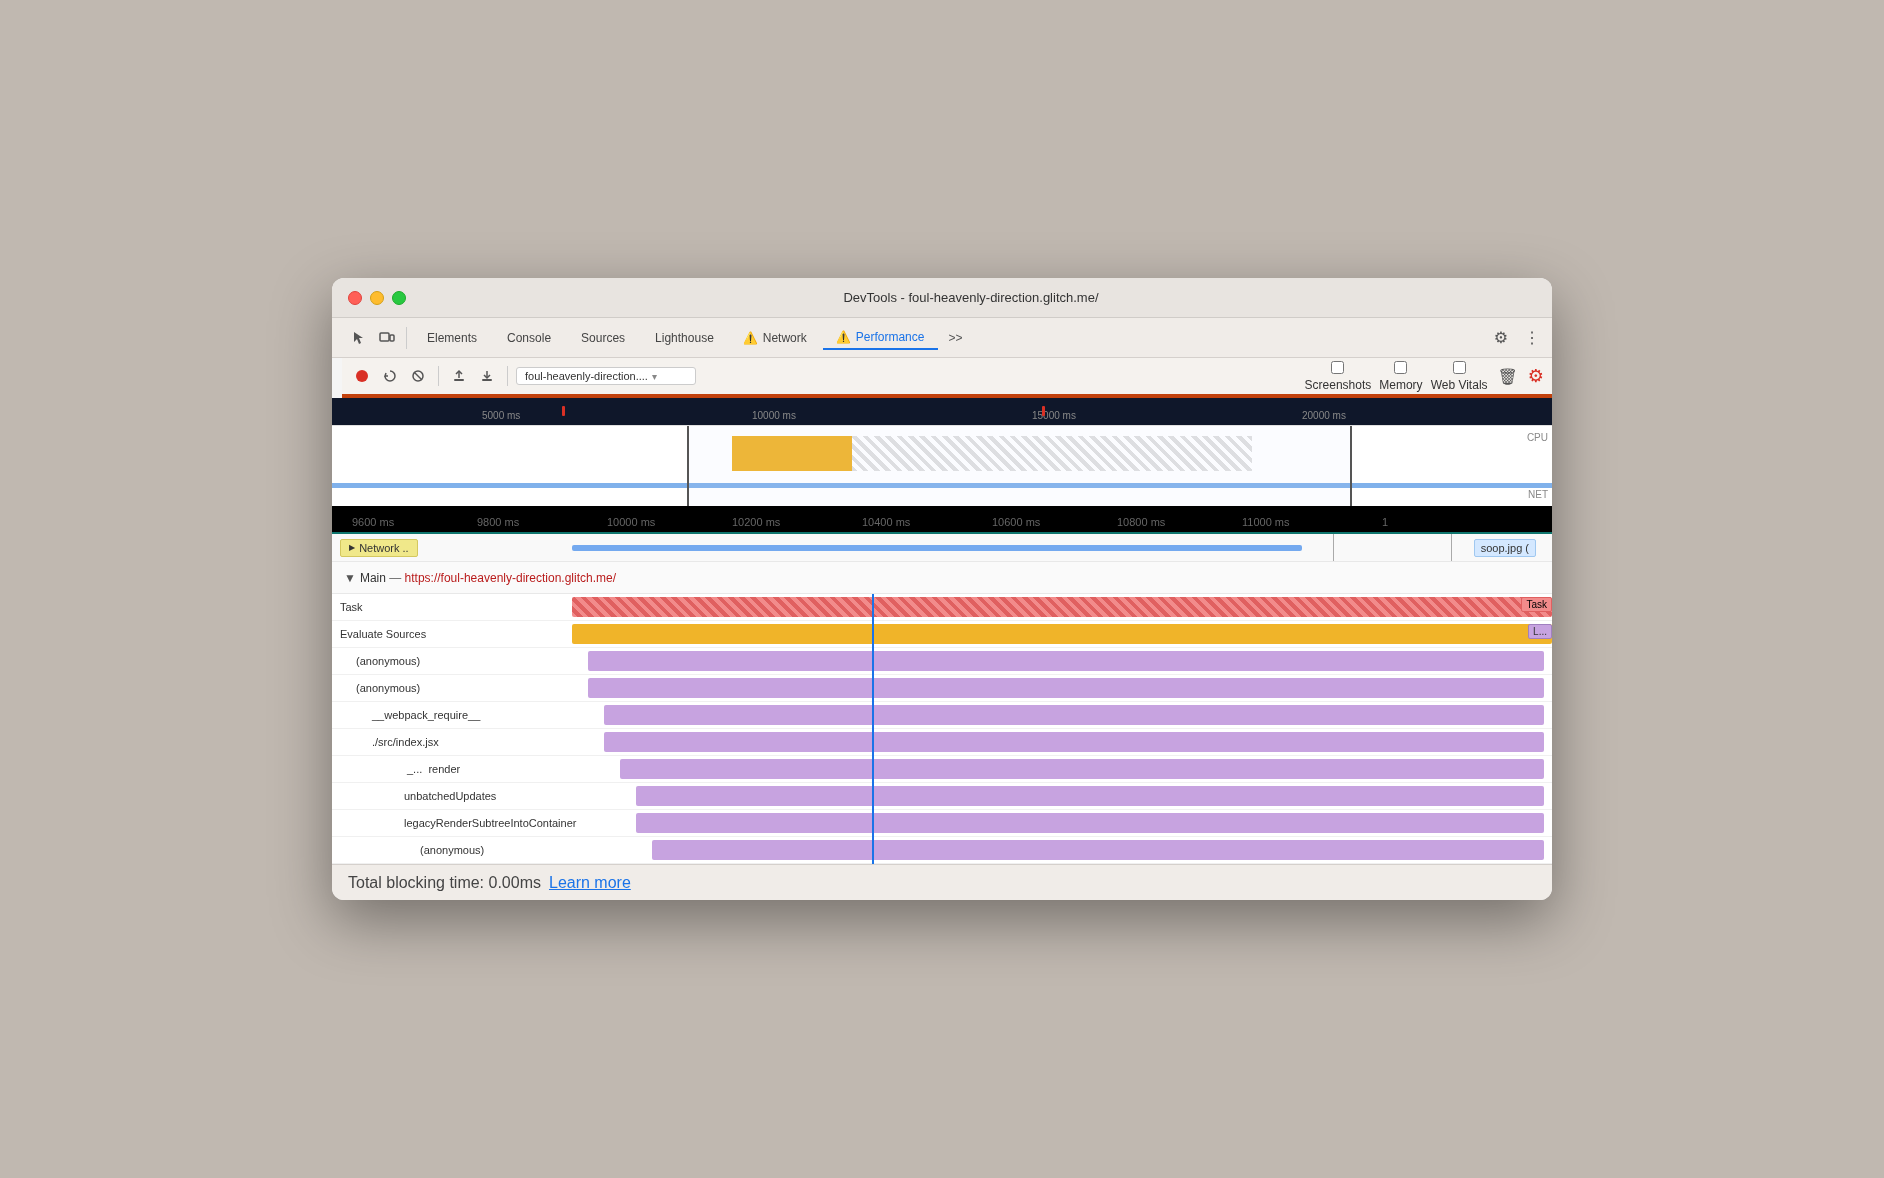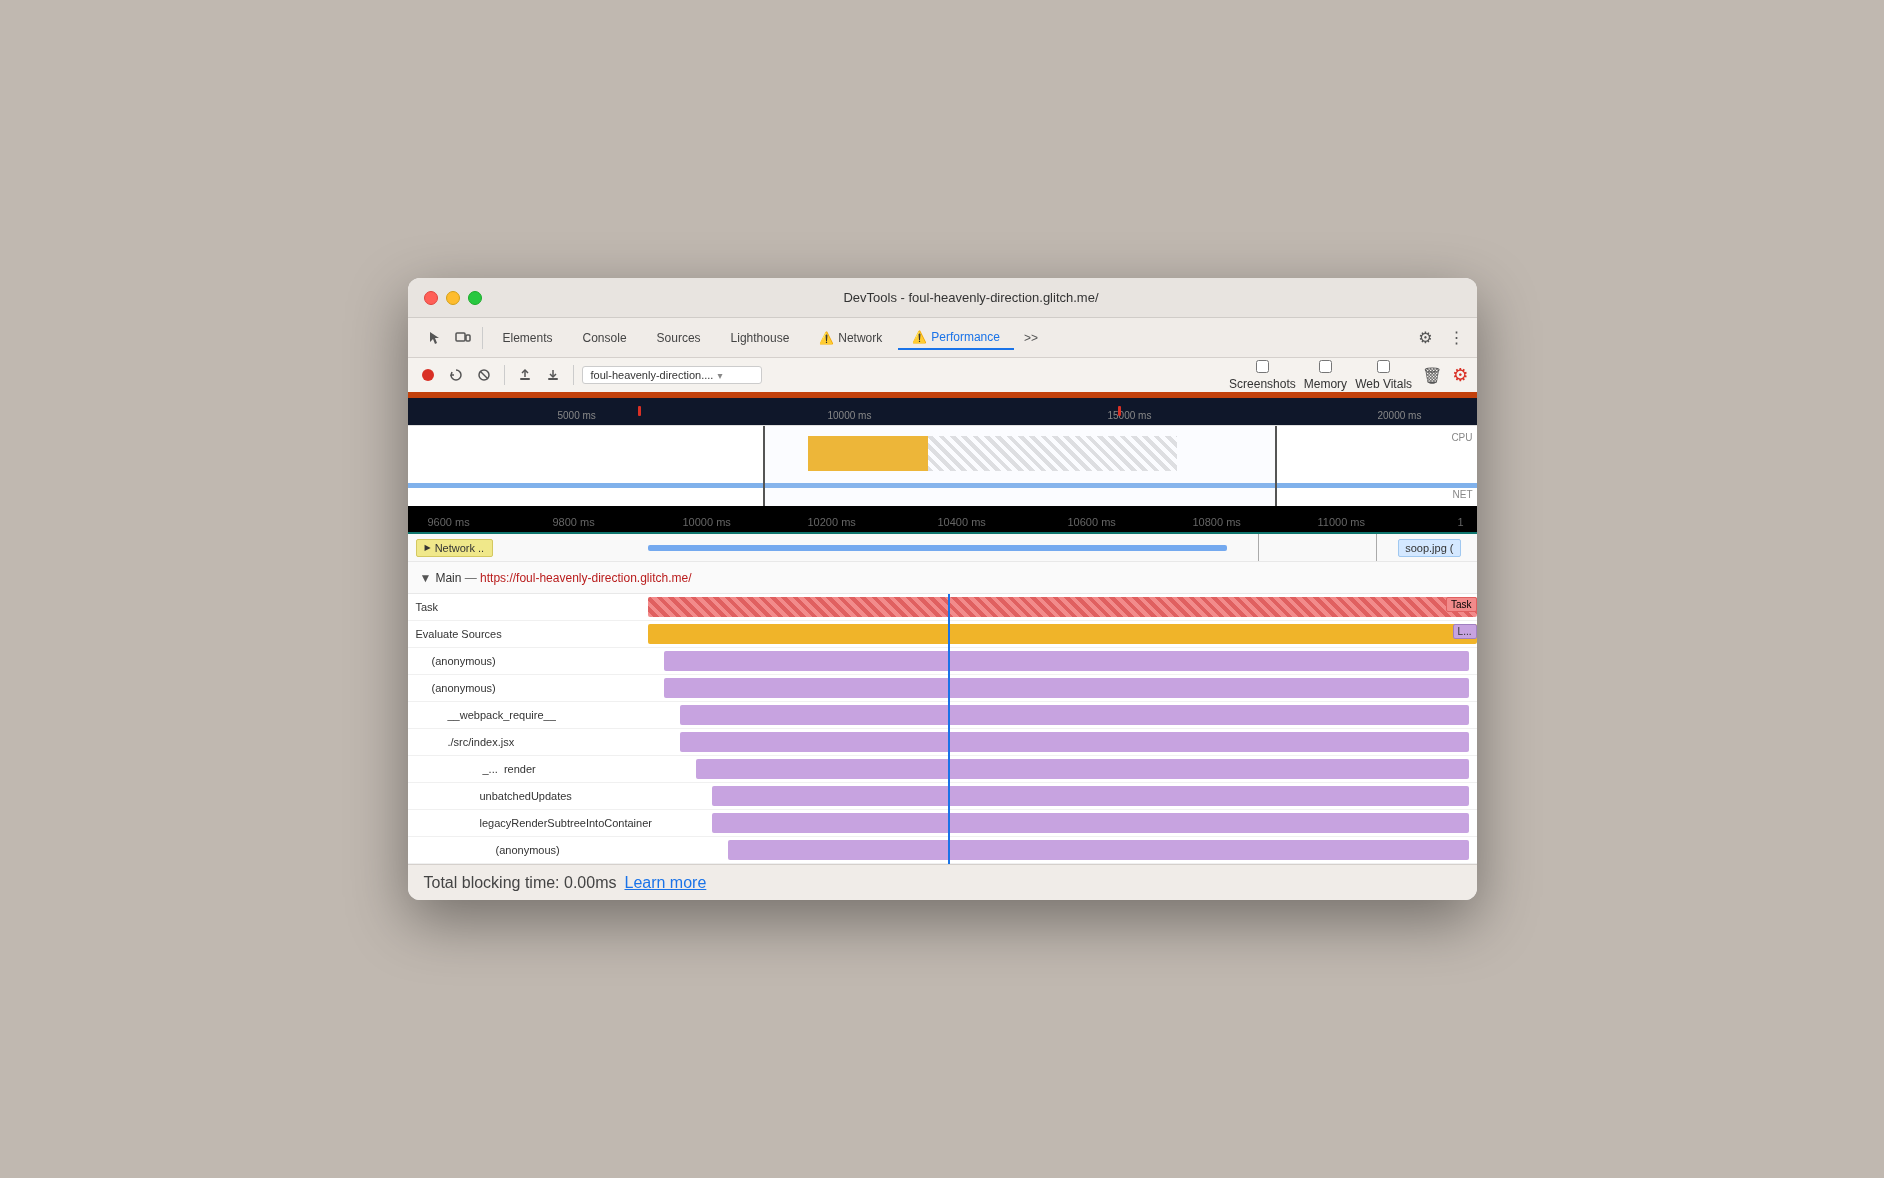--- a/index.html
+++ b/index.html
@@ -5,21 +5,21 @@
     * { box-sizing: border-box; margin: 0; padding: 0; }
     body {
       background: #c0b8b0;
       display: flex;
       justify-content: center;
       align-items: center;
       min-height: 100vh;
       font-family: -apple-system, BlinkMacSystemFont, 'Helvetica Neue', sans-serif;
     }
     .window {
-      width: 1069px;
+      width: 1220px;
       background: #f5f5f5;
       border-radius: 12px;
       box-shadow: 0 20px 60px rgba(0,0,0,0.4);
       overflow: hidden;
     }
     
     .title-bar {
       background: #e8e4e0;
       height: 40px;
       display: flex;
@@ -112,22 +112,23 @@
       cursor: pointer;
       padding: 2px 4px;
     }
     
     .toolbar {
       background: #f5f2ee;
       height: 40px;
       display: flex;
       align-items: center;
       padding: 0 8px;
-      border-bottom: 6px solid #c2410c;
+      border-bottom: 4px solid #c2410c;
       gap: 4px;
+      margin-left: 10px;
     }
     .toolbar-btn {
       width: 24px;
       height: 24px;
       display: flex;
       align-items: center;
       justify-content: center;
       font-size: 14px;
       color: #444;
       cursor: pointer;

